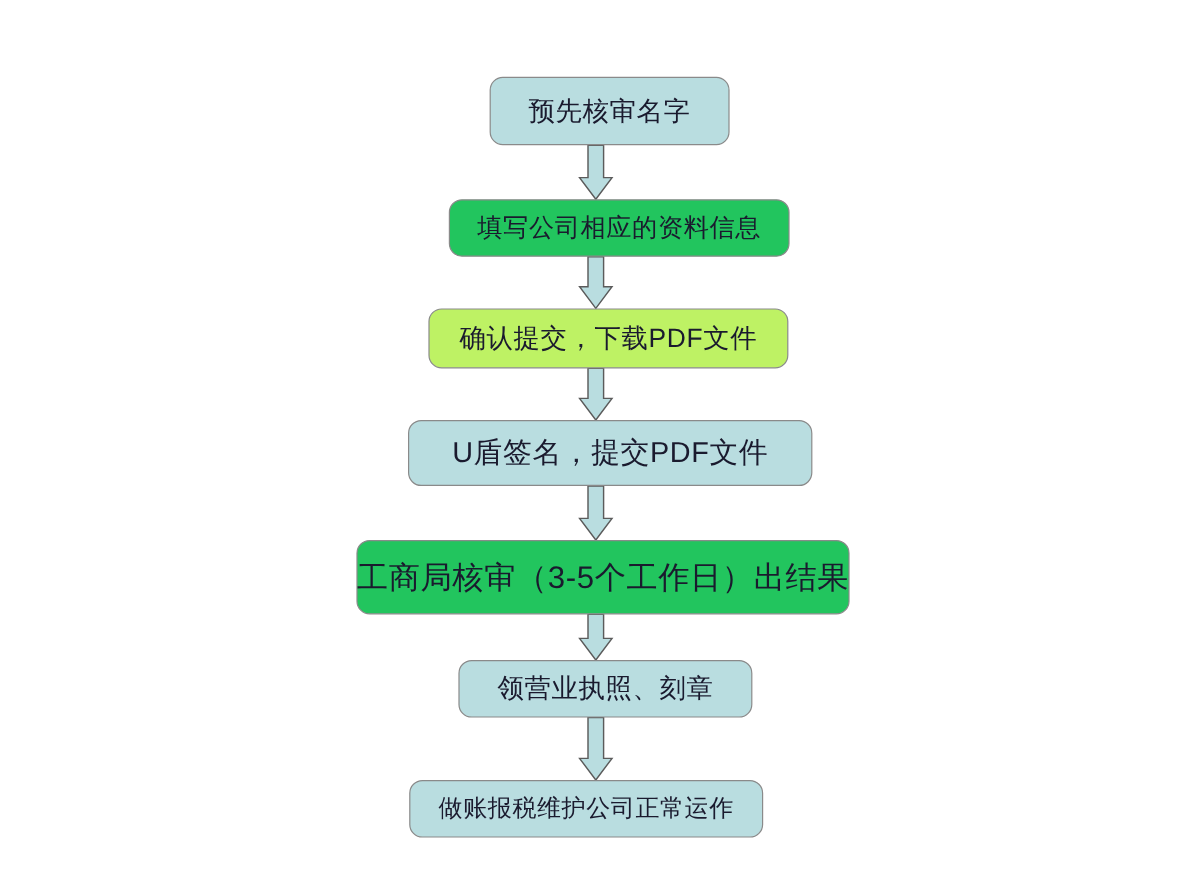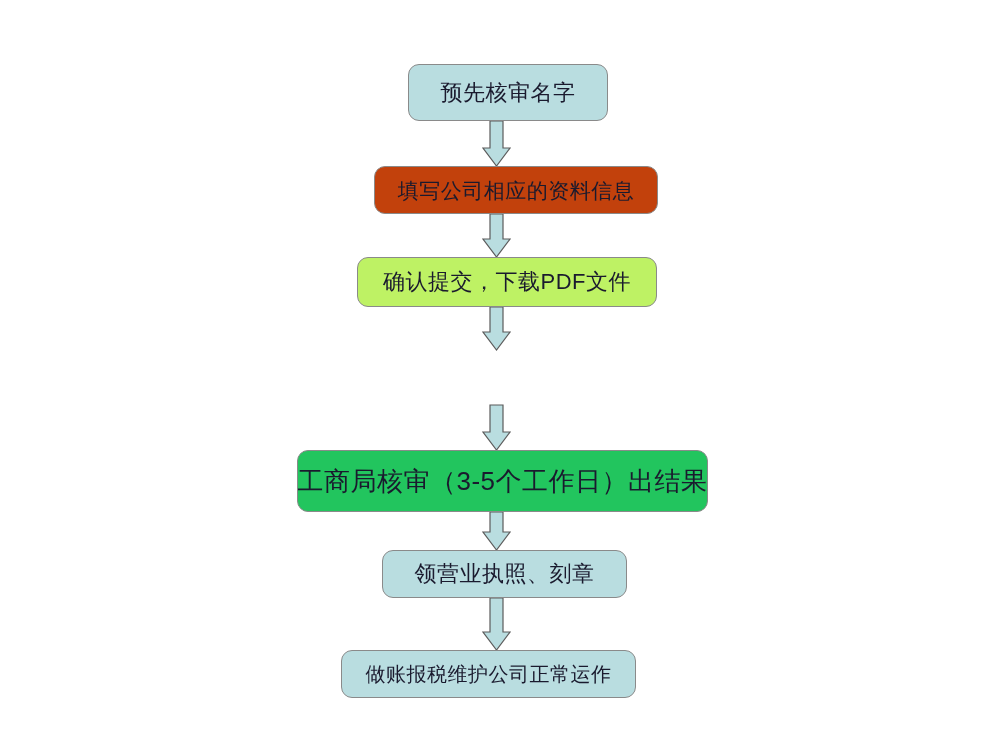--- a/index.html
+++ b/index.html
@@ -77,25 +77,28 @@
       </svg>
     </div>
     <div class="arrow" style="left: 483px; top: 598px; width: 27px; height: 52px;">
       <svg width="27" height="52" viewBox="0 0 27 52">
         <polygon points="7,0 20,0 20,34 27,34 13.5,52 0,34 7,34" fill="#b9dde0" stroke="#5b5b5b" stroke-width="1.2" stroke-linejoin="miter"></polygon>
       </svg>
     </div>
     <div class="node" style="left: 408px; top: 64px; width: 200px; height: 57px; font-size: 22px; background: rgb(185, 221, 224); border-color: rgb(138, 138, 138); color: rgb(26, 26, 46);">
       <span class="node-label">预先核审名字</span>
     </div>
-    <div class="node" style="left: 374px; top: 166px; width: 284px; height: 48px; font-size: 21px; background: #c2410c; border-color: rgb(138, 138, 138); color: rgb(26, 26, 46);">
+    <div class="node" style="left: 374px; top: 166px; width: 284px; height: 48px; font-size: 21px; background: #22c55e; border-color: rgb(138, 138, 138); color: rgb(26, 26, 46);">
       <span class="node-label">填写公司相应的资料信息</span>
     </div>
     <div class="node" style="left: 357px; top: 257px; width: 300px; height: 50px; font-size: 22px; background: #bef264; border-color: rgb(138, 138, 138); color: rgb(26, 26, 46);">
       <span class="node-label">确认提交，下载PDF文件</span>
+    </div>
+    <div class="node" style="left: 340px; top: 350px; width: 337px; height: 55px; font-size: 24px; background: rgb(185, 221, 224); border-color: rgb(138, 138, 138); color: rgb(26, 26, 46);">
+      <span class="node-label">U盾签名，提交PDF文件</span>
     </div>
     <div class="node" style="left: 297px; top: 450px; width: 411px; height: 62px; font-size: 26px; background: #22c55e; border-color: rgb(138, 138, 138); color: rgb(26, 26, 46);">
       <span class="node-label">工商局核审（3-5个工作日）出结果</span>
     </div>
     <div class="node" style="left: 382px; top: 550px; width: 245px; height: 48px; font-size: 22px; background: rgb(185, 221, 224); border-color: rgb(138, 138, 138); color: rgb(26, 26, 46);">
       <span class="node-label">领营业执照、刻章</span>
     </div>
     <div class="node" style="left: 341px; top: 650px; width: 295px; height: 48px; font-size: 20px; background: rgb(185, 221, 224); border-color: rgb(138, 138, 138); color: rgb(26, 26, 46);">
       <span class="node-label">做账报税维护公司正常运作</span>
     </div>

